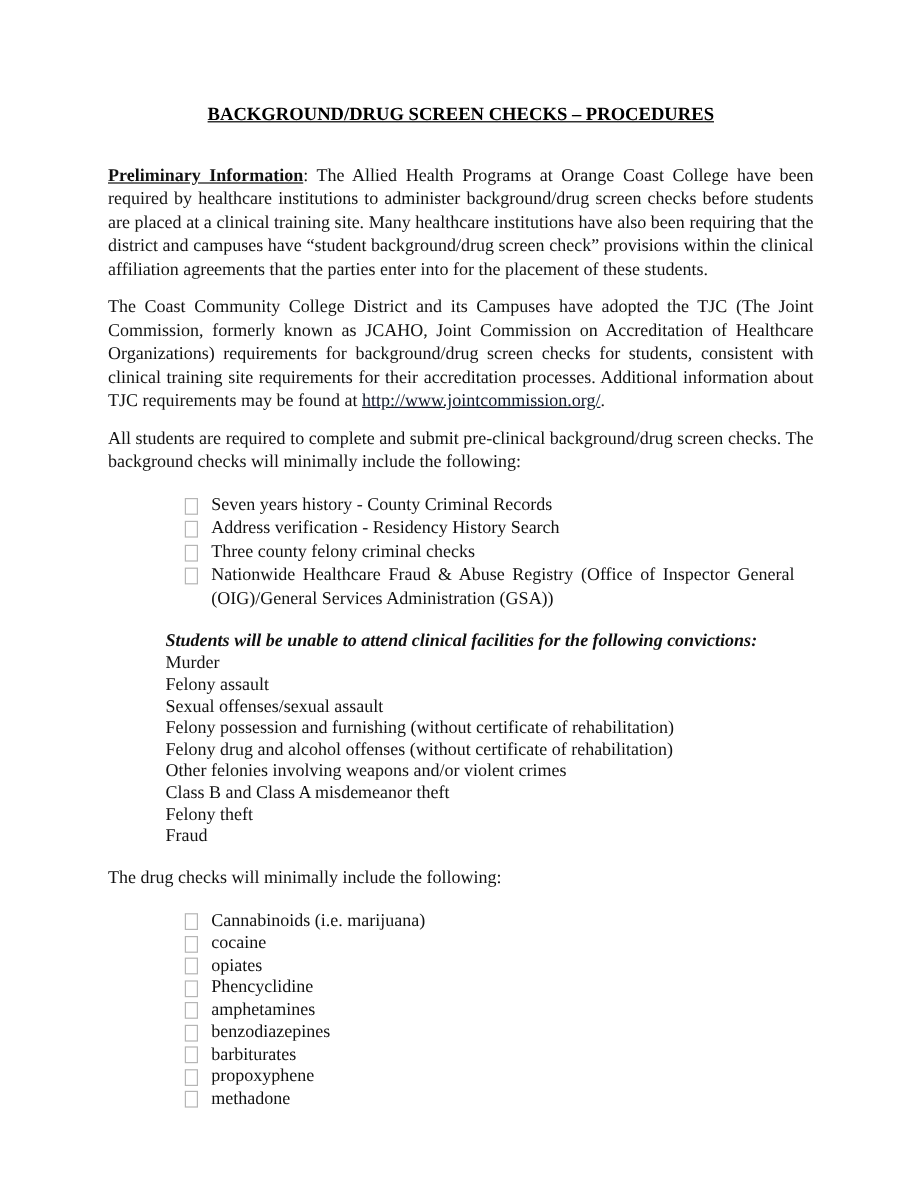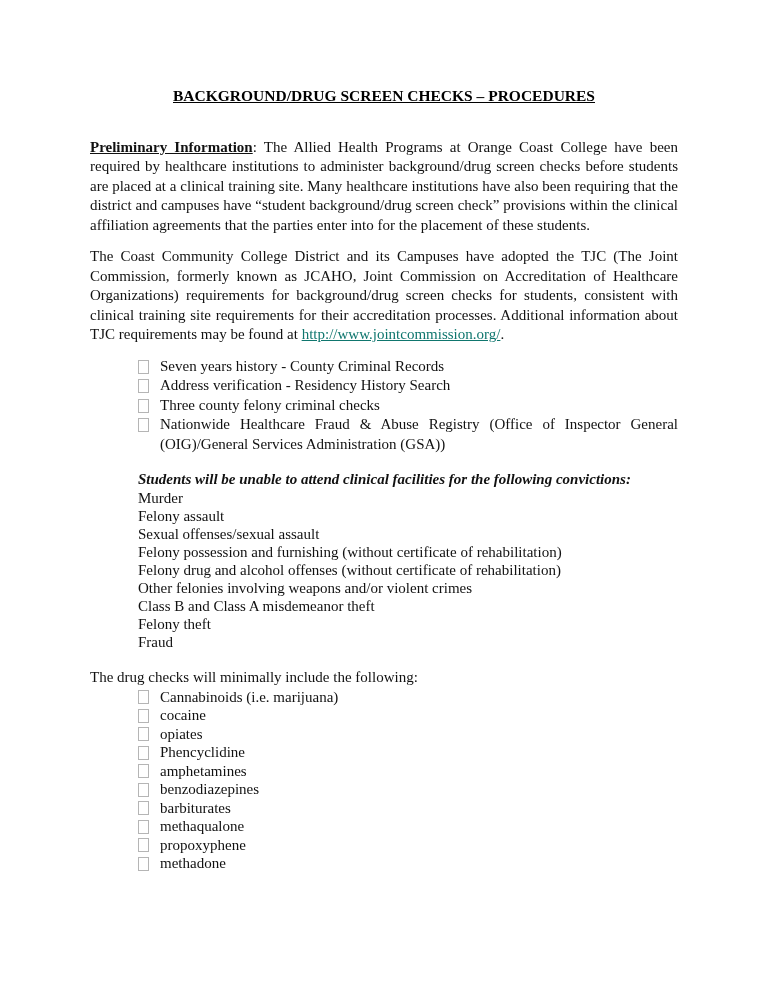--- a/index.html
+++ b/index.html
@@ -34,27 +34,27 @@
   }
   p.body-par {
     margin: 0 0 12px 0;
     text-align: justify;
   }
   .lead-label {
     font-weight: bold;
     text-decoration: underline;
   }
   a.doc-link {
-    color: #0f766e;
+    color: #0f172a;
     text-decoration: underline;
     cursor: pointer;
   }
   ul.checklist {
     list-style: none;
-    margin: 0;
+    margin: 16px;
     padding: 0 0 0 48px;
   }
   ul.checklist li {
     display: flex;
     align-items: flex-start;
     margin: 0;
   }
   .box-bullet {
     flex: 0 0 auto;
     display: inline-block;
@@ -98,20 +98,21 @@
 <body>
 
 <div class="page">
 
   <h1 class="doc-title">BACKGROUND/DRUG SCREEN CHECKS – PROCEDURES</h1>
 
   <p class="body-par"><span class="lead-label">Preliminary Information</span><span>: The Allied Health Programs at Orange Coast College have been required by healthcare institutions to administer background/drug screen checks before students are placed at a clinical training site. Many healthcare institutions have also been requiring that the district and campuses have “student background/drug screen check” provisions within the clinical affiliation agreements that the parties enter into for the placement of these students.</span></p>
 
   <p class="body-par"><span>The Coast Community College District and its Campuses have adopted the TJC (The Joint Commission, formerly known as JCAHO, Joint Commission on Accreditation of Healthcare Organizations) requirements for background/drug screen checks for students, consistent with clinical training site requirements for their accreditation processes. Additional information about TJC requirements may be found at </span><a class="doc-link" href="#">http://www.jointcommission.org/</a><span>.</span></p>
 
+  <p class="body-par">All students are required to complete and submit pre-clinical background/drug screen checks. The background checks will minimally include the following:</p>
 
   <ul class="checklist">
     <li>
         <span class="box-bullet"></span>
         <span class="li-text">Seven years history - County Criminal Records</span>
       </li>
     <li>
         <span class="box-bullet"></span>
         <span class="li-text">Address verification - Residency History Search</span>
       </li>
@@ -164,24 +165,20 @@
       <li>
           <span class="box-bullet"></span>
           <span class="li-text">benzodiazepines</span>
         </li>
       <li>
           <span class="box-bullet"></span>
           <span class="li-text">barbiturates</span>
         </li>
       <li>
           <span class="box-bullet"></span>
-          <span class="li-text">methaqualone</span>
-        </li>
-      <li>
-          <span class="box-bullet"></span>
           <span class="li-text">propoxyphene</span>
         </li>
       <li>
           <span class="box-bullet"></span>
           <span class="li-text">methadone</span>
         </li>
     </ul>
   </div>
 
 </div>

